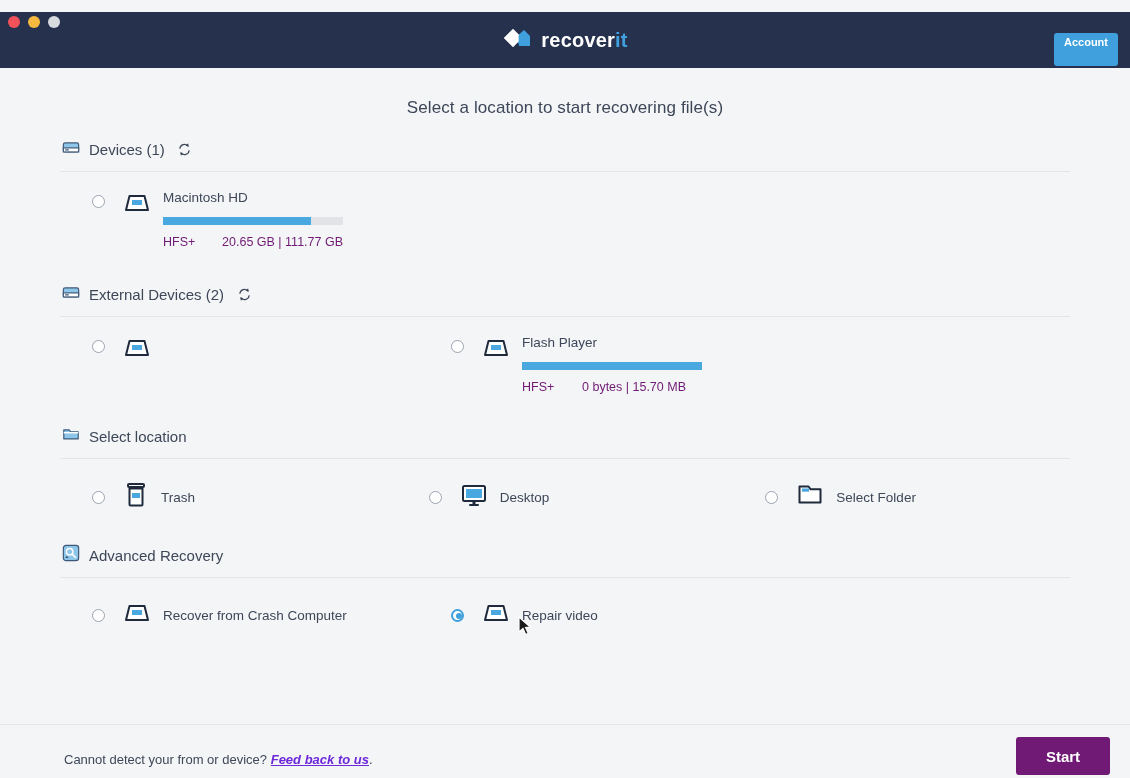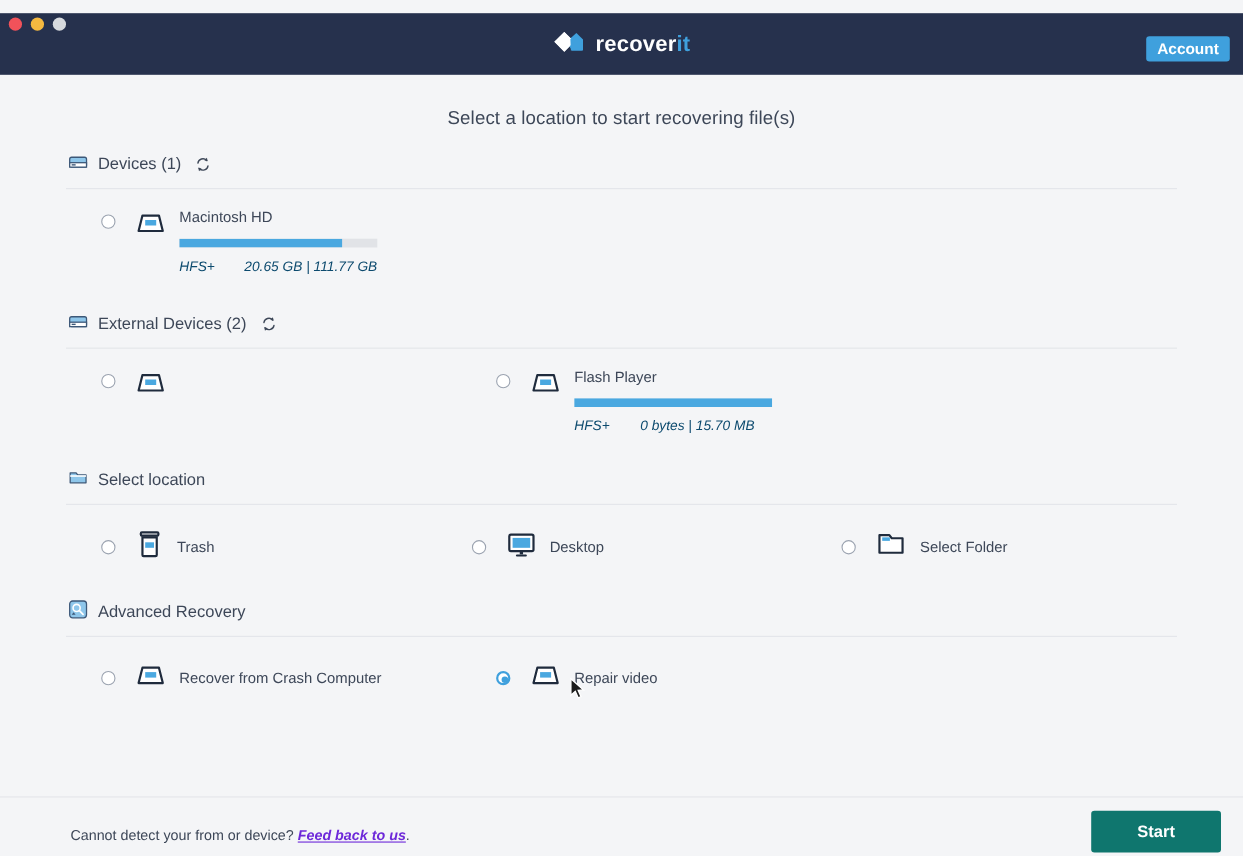--- a/index.html
+++ b/index.html
@@ -28,22 +28,22 @@
     position: absolute; left: 0; right: 0; top: 0; height: 56px;
     display: flex; align-items: center; justify-content: center; gap: 9px;
   }
   .logo-mark { width: 30px; height: 30px; position: relative; }
   .logo-text { font-size: 20px; font-weight: bold; letter-spacing: .2px; color: #ffffff; }
   .logo-text .it { color: #3fa0dd; }
 
   .account-btn {
     position: absolute; right: 12px; top: 21px;
     background: #3fa0dd; color: #fff;
-    font-size: 14px; font-weight: bold;
-    padding: 4px 10px 5px 10px; border-radius: 3px;
+    font-size: 11px; font-weight: bold;
+    padding: 4px 10px 18px 10px; border-radius: 3px;
     border: none; cursor: pointer; line-height: 1;
   }
 
   
   .page-title {
     text-align: center;
     font-size: 17px;
     color: #3d4758;
     padding-top: 30px;
     letter-spacing: .1px;
@@ -82,22 +82,22 @@
 
   .dev-icon { margin-left: 18px; margin-top: 0px; flex: 0 0 auto; }
   .dev-body { margin-left: 12px; }
   .dev-name { font-size: 13.5px; color: #3d4758; line-height: 16px; }
   .bar {
     width: 180px; height: 8px; background: #e1e3e7;
     margin-top: 11px; overflow: hidden;
   }
   .bar > i { display: block; height: 8px; background: #4aa8e0; }
   .dev-meta {
-    margin-top: 10px; font-size: 12.5px; color: #0c4a6e;
-    display: flex; width: 180px; font-style: italic;
+    margin-top: 10px; font-size: 12.5px; color: #701a75;
+    display: flex; width: 180px;
   }
   .dev-fs { width: 60px; }
   .dev-size { white-space: nowrap; }
 
   .simple-item { display: flex; align-items: center; }
   .simple-item .s-icon { margin-left: 18px; flex: 0 0 auto; }
   .simple-item .s-label { margin-left: 12px; font-size: 13.5px; color: #3d4758; }
 
   
   .footer {
@@ -106,22 +106,22 @@
   }
   .foot-text {
     position: absolute; left: 64px; top: 27px;
     font-size: 13px; color: #3d4758;
   }
   .foot-link {
     color: #6d28d9; font-weight: bold; text-decoration: underline; cursor: pointer; font-style: italic;
   }
   .start-btn {
     position: absolute; right: 20px; top: 12px;
-    width: 118px; height: 38px;
-    background: #0f766e; color: #fff;
+    width: 94px; height: 38px;
+    background: #701a75; color: #fff;
     border: none; border-radius: 3px;
     font-size: 15px; font-weight: bold; cursor: pointer;
   }
 
   .cursor { position: absolute; left: 518px; top: 604px; pointer-events: none; }
 </style>
 </head>
 <body>
 
 <div class="app">

